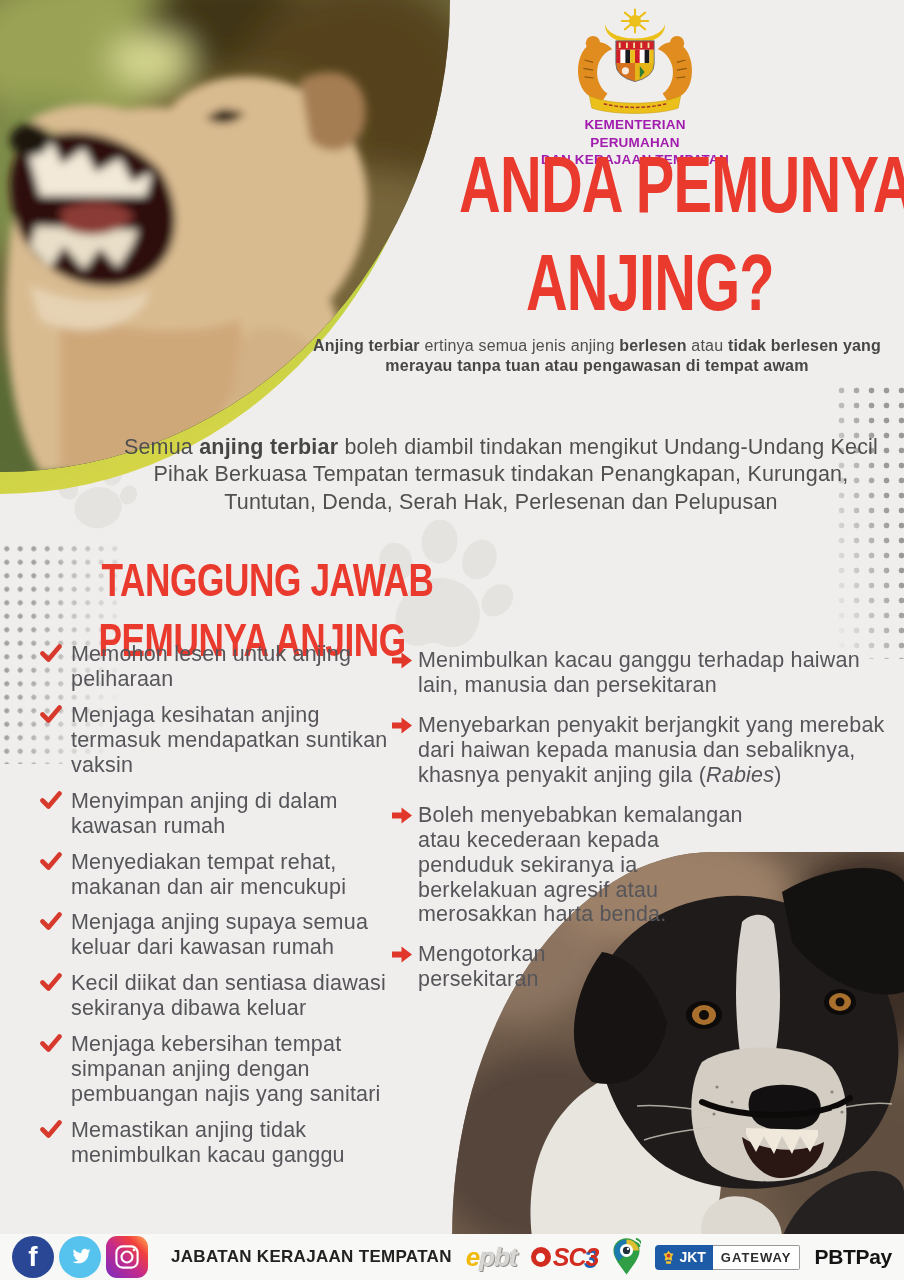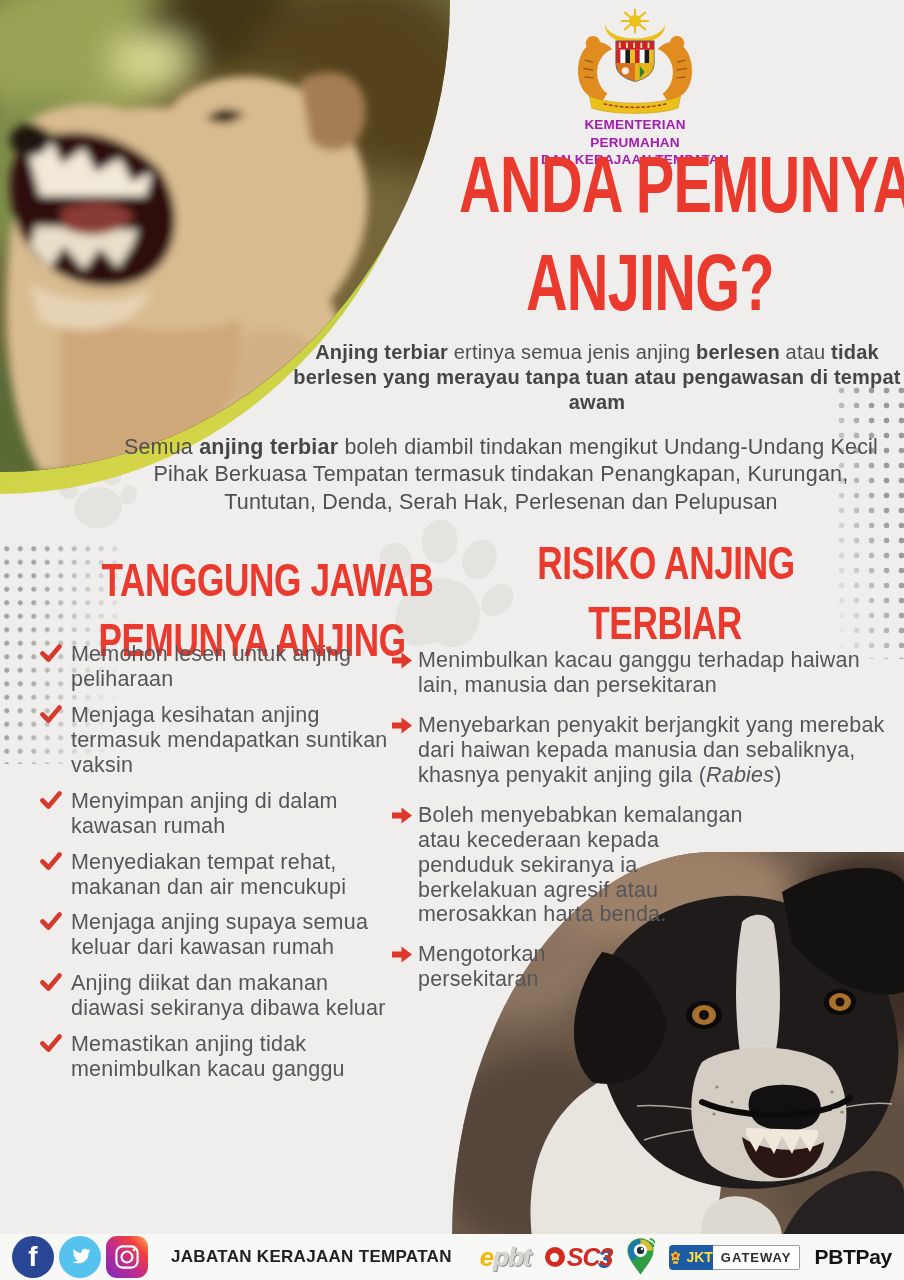--- a/index.html
+++ b/index.html
@@ -39,21 +39,21 @@
   .ministry-name{margin-top:2px;font-weight:bold;font-size:13.5px;line-height:1.3;
     color:#a21caf;letter-spacing:.2px;}
   
   .title{position:absolute;left:395px;top:146px;width:510px;text-align:center;z-index:3;
     color:#ea392d;font-weight:bold;}
   .title .t-line{line-height:78px;}
   .title .t-line span{display:inline-block;font-size:74px;letter-spacing:-1px;
     transform:scale(.78,1.08);transform-origin:center;white-space:nowrap;}
   
   .p1{position:absolute;left:292px;top:320px;width:610px;text-align:center;z-index:3;
-    font-size:20px;line-height:1.24;letter-spacing:.2px;color:#4f4f4f;}
+    font-size:16px;line-height:1.24;letter-spacing:.2px;color:#4f4f4f;}
   .p2{position:absolute;left:106px;top:412px;width:790px;text-align:center;z-index:3;
     font-size:21.5px;line-height:1.3;letter-spacing:.2px;color:#4f4f4f;}
   .b{font-weight:bold;color:#464646;}
   
   .sec-head{position:absolute;z-index:3;text-align:center;color:#ea392d;font-weight:bold;}
   .sec-head .t-line{line-height:50px;}
   .sec-head .t-line span{display:inline-block;font-size:44px;letter-spacing:-.5px;
     transform:scale(.8,1.05);transform-origin:center;white-space:nowrap;}
   .resp-head{left:60px;top:555px;width:345px;}
   .risk-head{left:505px;top:538px;width:320px;}
@@ -86,22 +86,22 @@
   .epbt{font-style:italic;font-weight:bold;font-size:26px;letter-spacing:-1px;}
   .epbt .e{color:#f0b90b;}
   .epbt .rest{color:#d8d6d3;text-shadow:0 0 1px #94928f,1px 1px 0 #94928f;}
   .osc-badge{width:20px;height:20px;border-radius:50%;background:#d22c20;margin-right:2px;
     display:flex;align-items:center;justify-content:center;}
   .osc-badge i{display:block;width:9px;height:9px;border-radius:50%;background:#fff;
     border:2px solid #d22c20;}
   .osc-text{font-weight:bold;font-style:italic;font-size:25px;color:#d22c20;letter-spacing:-1px;}
   .osc-text .three{text-shadow:-1.5px 1.5px 0 #1c63b7;}
   .jkt-box{display:flex;align-items:stretch;font-weight:bold;}
-  .jkt-blue{background:#1d5ba6;color:#fde047;font-size:14px;border-radius:4px 0 0 4px;
-    display:flex;align-items:center;padding:4px 0;}
+  .jkt-blue{background:#1d5ba6;color:#ffffff;font-size:14px;border-radius:4px 0 0 4px;
+    display:flex;align-items:center;padding:4px 7px;}
   .jkt-blue svg{margin-right:4px;}
   .jkt-white{background:#fff;border:1.5px solid #9a9a9a;border-left:none;color:#2d2d2d;
     font-size:13px;letter-spacing:1px;display:flex;align-items:center;padding:4px 8px;
     border-radius:0 2px 2px 0;}
   .pbtpay{font-weight:bold;font-size:21px;color:#141414;letter-spacing:-.3px;}
 </style>
 </head>
 <body>
 
 <div id="poster">
@@ -236,24 +236,20 @@
   </div>
 
   <p class="p1"><span class="b">Anjing terbiar</span><span> ertinya semua jenis anjing </span><span class="b">berlesen</span><span> atau </span><span class="b">tidak berlesen yang merayau tanpa tuan atau pengawasan di tempat awam</span></p>
 
   <p class="p2"><span>Semua </span><span class="b">anjing terbiar</span><span> boleh diambil tindakan mengikut Undang-Undang Kecil Pihak Berkuasa Tempatan termasuk tindakan Penangkapan, Kurungan, Tuntutan, Denda, Serah Hak, Perlesenan dan Pelupusan</span></p>
 
   <div class="sec-head resp-head">
     <div class="t-line"><span>TANGGUNG JAWAB</span></div>
     <div class="t-line"><span>PEMUNYA ANJING</span></div>
   </div>
-  <div class="sec-head risk-head">
-    <div class="t-line"><span>RISIKO ANJING</span></div>
-    <div class="t-line"><span>TERBIAR</span></div>
-  </div>
 
   <ul class="list resp-list">
     <li>
         <span class="li-icon"><svg width="22" height="19" viewBox="0 0 22 19">
             <path d="M2.5 9.5 L8.5 15.5 L19.5 2.5" fill="none" stroke="#d7392c" stroke-width="4.6" stroke-linecap="round" stroke-linejoin="round"></path>
           </svg></span>
         <span class="li-text">Memohon lesen untuk anjing peliharaan</span>
       </li>
     <li>
         <span class="li-icon"><svg width="22" height="19" viewBox="0 0 22 19">
@@ -276,21 +272,27 @@
     <li>
         <span class="li-icon"><svg width="22" height="19" viewBox="0 0 22 19">
             <path d="M2.5 9.5 L8.5 15.5 L19.5 2.5" fill="none" stroke="#d7392c" stroke-width="4.6" stroke-linecap="round" stroke-linejoin="round"></path>
           </svg></span>
         <span class="li-text">Menjaga anjing supaya semua keluar dari kawasan rumah</span>
       </li>
     <li>
         <span class="li-icon"><svg width="22" height="19" viewBox="0 0 22 19">
             <path d="M2.5 9.5 L8.5 15.5 L19.5 2.5" fill="none" stroke="#d7392c" stroke-width="4.6" stroke-linecap="round" stroke-linejoin="round"></path>
           </svg></span>
-        <span class="li-text">Anjing diikat dan makanan diawasi sekiranya dibawa keluar</span>
+        <span class="li-text">Kecil diikat dan sentiasa diawasi sekiranya dibawa keluar</span>
+      </li>
+    <li>
+        <span class="li-icon"><svg width="22" height="19" viewBox="0 0 22 19">
+            <path d="M2.5 9.5 L8.5 15.5 L19.5 2.5" fill="none" stroke="#d7392c" stroke-width="4.6" stroke-linecap="round" stroke-linejoin="round"></path>
+          </svg></span>
+        <span class="li-text">Menjaga kebersihan tempat simpanan  anjing dengan pembuangan najis yang sanitari</span>
       </li>
     <li>
         <span class="li-icon"><svg width="22" height="19" viewBox="0 0 22 19">
             <path d="M2.5 9.5 L8.5 15.5 L19.5 2.5" fill="none" stroke="#d7392c" stroke-width="4.6" stroke-linecap="round" stroke-linejoin="round"></path>
           </svg></span>
         <span class="li-text">Memastikan anjing tidak menimbulkan kacau ganggu</span>
       </li>
   </ul>
 
   <ul class="list risk-list">

